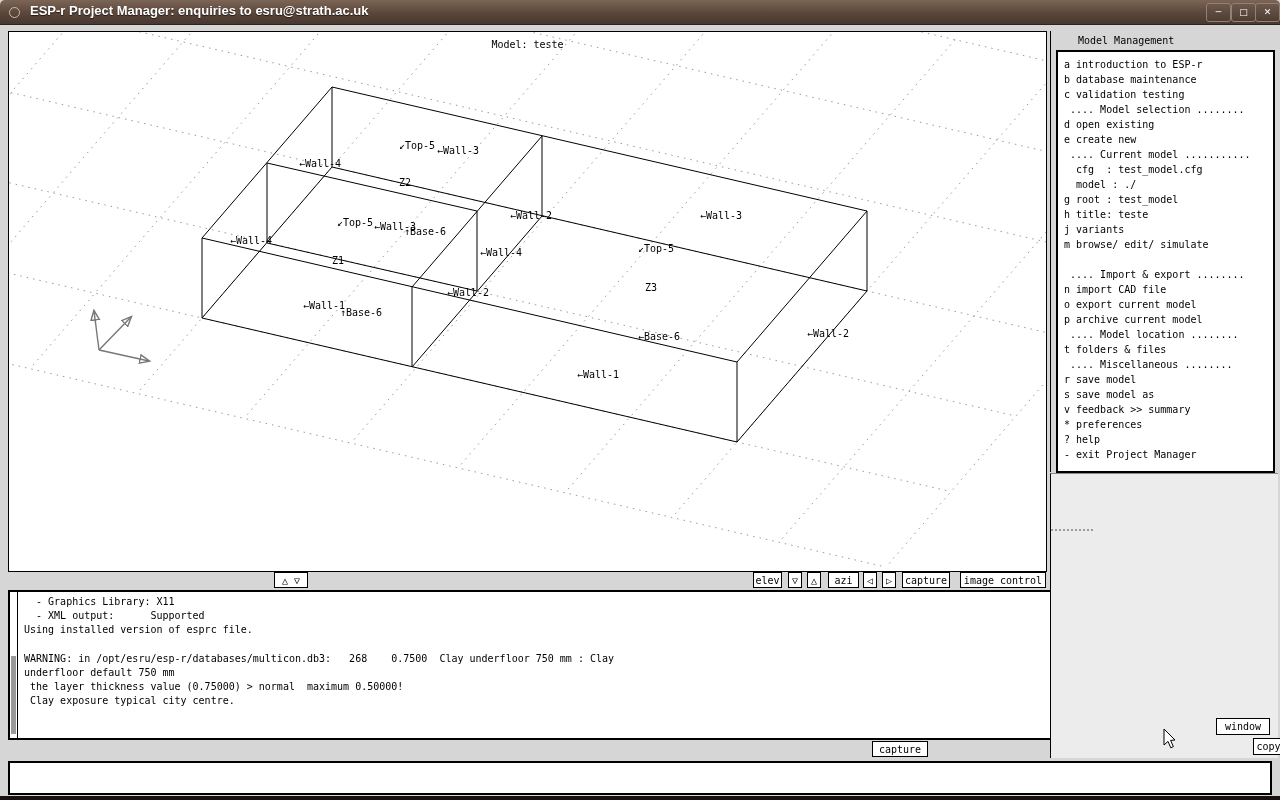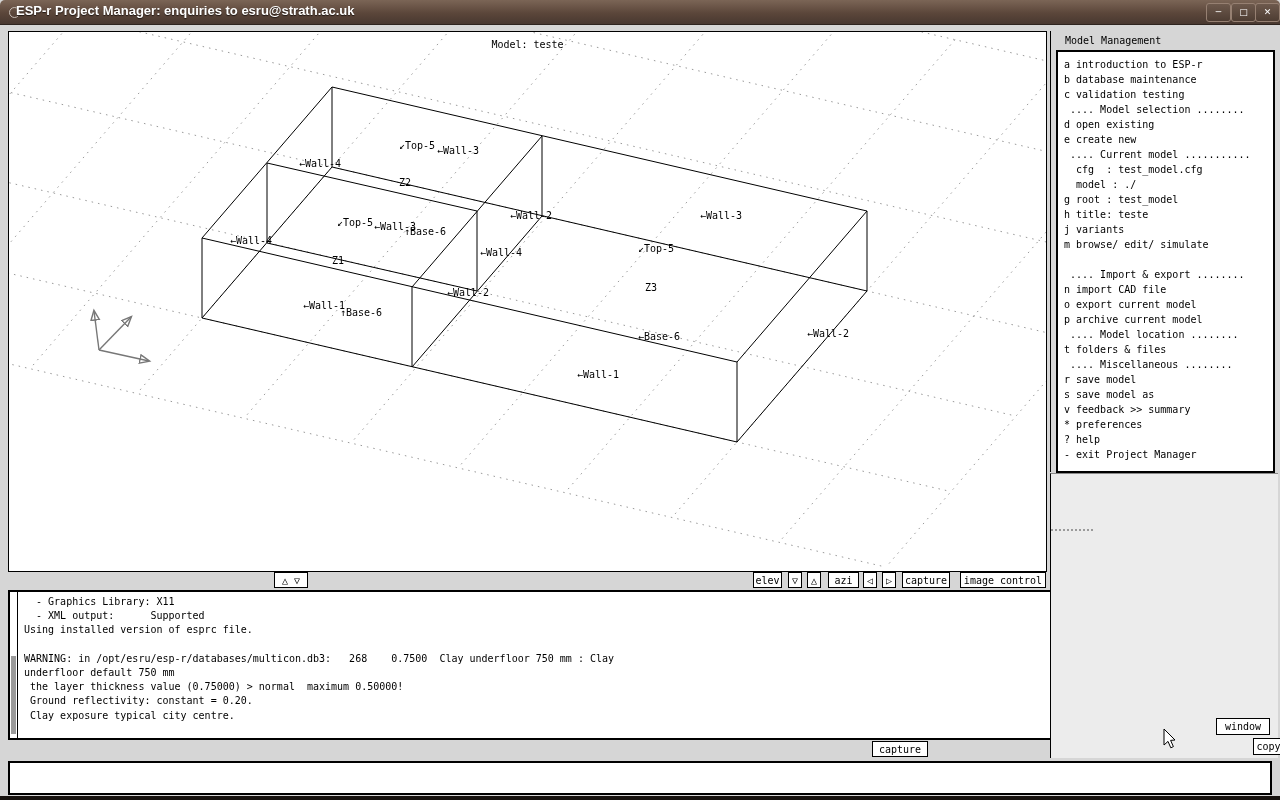--- a/index.html
+++ b/index.html
@@ -4,21 +4,21 @@
 <style>
   html,body{margin:0;padding:0;background:#000;}
   #screen{position:relative;width:1280px;height:800px;background:#d6d6d6;overflow:hidden;
           font-family:"DejaVu Sans Mono",monospace;}
   
   #titlebar{position:absolute;left:0;top:0;width:1280px;height:24px;
     background:linear-gradient(#7b6556,#5b463a 55%,#483830);
     border-radius:5px 5px 0 0;border-bottom:1px solid #2e241f;}
   #titlebar-icon{position:absolute;left:9px;top:7px;width:9px;height:9px;border:1px solid #c7bdb5;
     border-radius:50%;}
-  #window-title{position:absolute;left:16px;top:3px;color:#fff;
+  #window-title{position:absolute;left:30px;top:3px;color:#fff;
     font:bold 13px "Liberation Sans",sans-serif;text-shadow:0 1px 1px #1e1612;}
   .tb-btn{position:absolute;top:3px;width:23px;height:17px;background:linear-gradient(#6d594c,#4e3d33);
     border:1px solid #968072;border-radius:3px;color:#fff;text-align:center;
     font:bold 9px "DejaVu Sans",sans-serif;line-height:16px;cursor:default;}
   #btn-min{left:1206px;} #btn-max{left:1231px;} #btn-close{left:1255px;}
   
   #canvas{position:absolute;left:8px;top:31px;width:1037px;height:539px;background:#fff;
     border:1px solid #000;}
   #model-title{position:absolute;left:0;top:7px;width:100%;text-align:center;font-size:10px;color:#000;}
   #wire-svg{position:absolute;left:0;top:0;}
@@ -45,21 +45,21 @@
   .console-line{white-space:pre;font-size:10px;line-height:14.2px;color:#000;}
   #capture2{position:absolute;left:872px;top:741px;width:54px;height:14px;background:#fff;
     border:1px solid #000;font-size:10px;display:flex;align-items:center;justify-content:center;}
   
   #input-strip{position:absolute;left:8px;top:761px;width:1260px;height:30px;background:#fff;
     border:2px solid #000;}
   #bottom-edge{position:absolute;left:0;top:796px;width:1280px;height:4px;background:#17120f;}
   
   #sidebar-top{position:absolute;left:1050px;top:31px;width:227px;height:441px;background:#d6d6d6;
     border-left:1px solid #000;}
-  #sidebar-title{position:absolute;left:14px;top:4px;font-size:10px;color:#000;white-space:pre;}
+  #sidebar-title{position:absolute;left:27px;top:4px;font-size:10px;color:#000;white-space:pre;}
   #menu-box{position:absolute;left:5px;top:19px;width:209px;height:414px;background:#fff;
     border:2px solid #000;padding:5px 0 0 6px;box-sizing:content-box;}
   .menu-item{white-space:pre;font-size:10px;line-height:15px;color:#000;}
   #sidebar-bottom{position:absolute;left:1050px;top:473px;width:227px;height:284px;background:#ececec;
     border-left:1px solid #000;border-top:1px solid #8a8a8a;}
   #sidebar-dotline{position:absolute;left:0;top:55px;width:42px;border-top:2px dotted #9a9a9a;}
   .foot-btn{position:absolute;background:#fff;border:1px solid #000;font-size:10px;
     display:flex;align-items:center;justify-content:center;}
   #window-btn{left:165px;top:244px;width:52px;height:15px;}
   #copyright-btn{left:162px;top:264px;width:59px;height:15px;margin-left:40px;}
@@ -175,21 +175,20 @@
       <div id="console-thumb"></div>
     </div>
     <div id="console-text">
         <div class="console-line">  - Graphics Library: X11</div>
         <div class="console-line">  - XML output:      Supported</div>
         <div class="console-line">Using installed version of esprc file.</div>
         <div class="console-line"> </div>
         <div class="console-line">WARNING: in /opt/esru/esp-r/databases/multicon.db3:   268    0.7500  Clay underfloor 750 mm : Clay</div>
         <div class="console-line">underfloor default 750 mm</div>
         <div class="console-line"> the layer thickness value (0.75000) &gt; normal  maximum 0.50000!</div>
-        <div class="console-line"> Ground reflectivity: constant = 0.20.</div>
         <div class="console-line"> Clay exposure typical city centre.</div>
       </div>
   </div>
   <div id="capture2">capture</div>
 
   <div id="input-strip"></div>
   <div id="bottom-edge"></div>
 
   <div id="sidebar-top">
     <span id="sidebar-title">Model Management</span>

